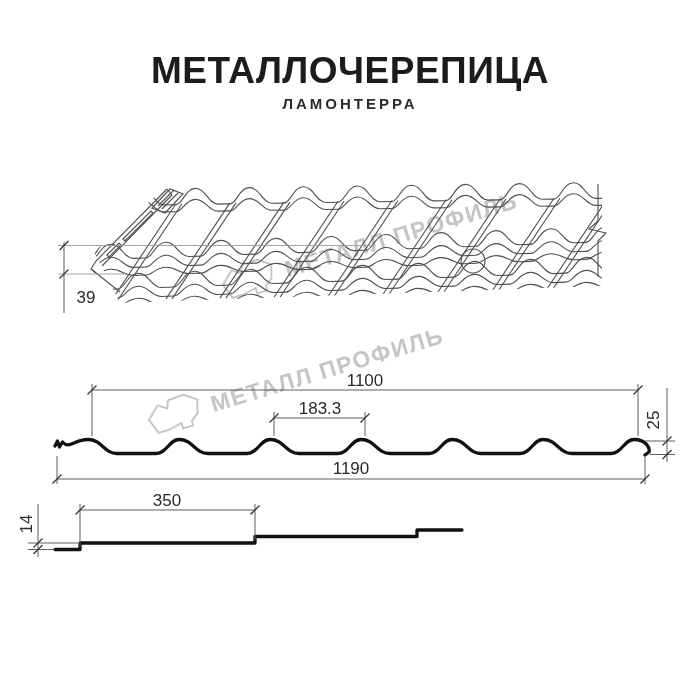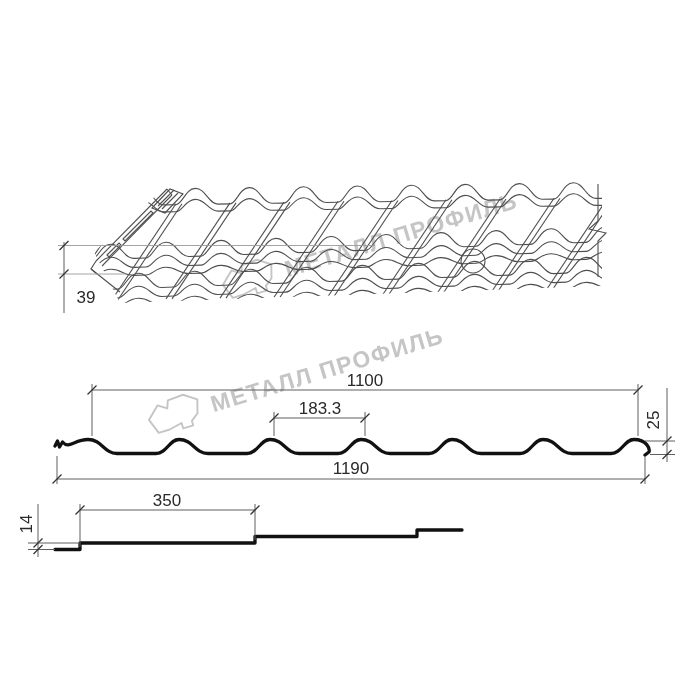--- a/index.html
+++ b/index.html
@@ -20,20 +20,22 @@
   .dimlight{stroke:#9a9a9a;stroke-width:0.9;fill:none;}
   .tick{stroke:#333333;stroke-width:1.3;fill:none;}
   .dimtext{fill:#2a2a2a;font-size:17px;font-family:"Liberation Sans",sans-serif;}
 </style>
 </head>
 <body>
 
 <div class="page">
 
   <div class="header">
+    <div class="title">МЕТАЛЛОЧЕРЕПИЦА</div>
+    <div class="subtitle">ЛАМОНТЕРРА</div>
   </div>
 
   <div class="wm wm1">
     <svg width="57" height="37" viewBox="0 0 60 38">
       <path d="M8,33 L2,17 L15,5 L24,11 L27,3 L44,2 L57,11 L53,25 L45,31 L45,36 L34,36 L34,30 L20,33 Z" fill="none" stroke="#c5c5c5" stroke-width="2" stroke-linejoin="round"></path>
     </svg>
     <span>МЕТАЛЛ ПРОФИЛЬ</span>
   </div>
 
   <div class="wm wm2">

